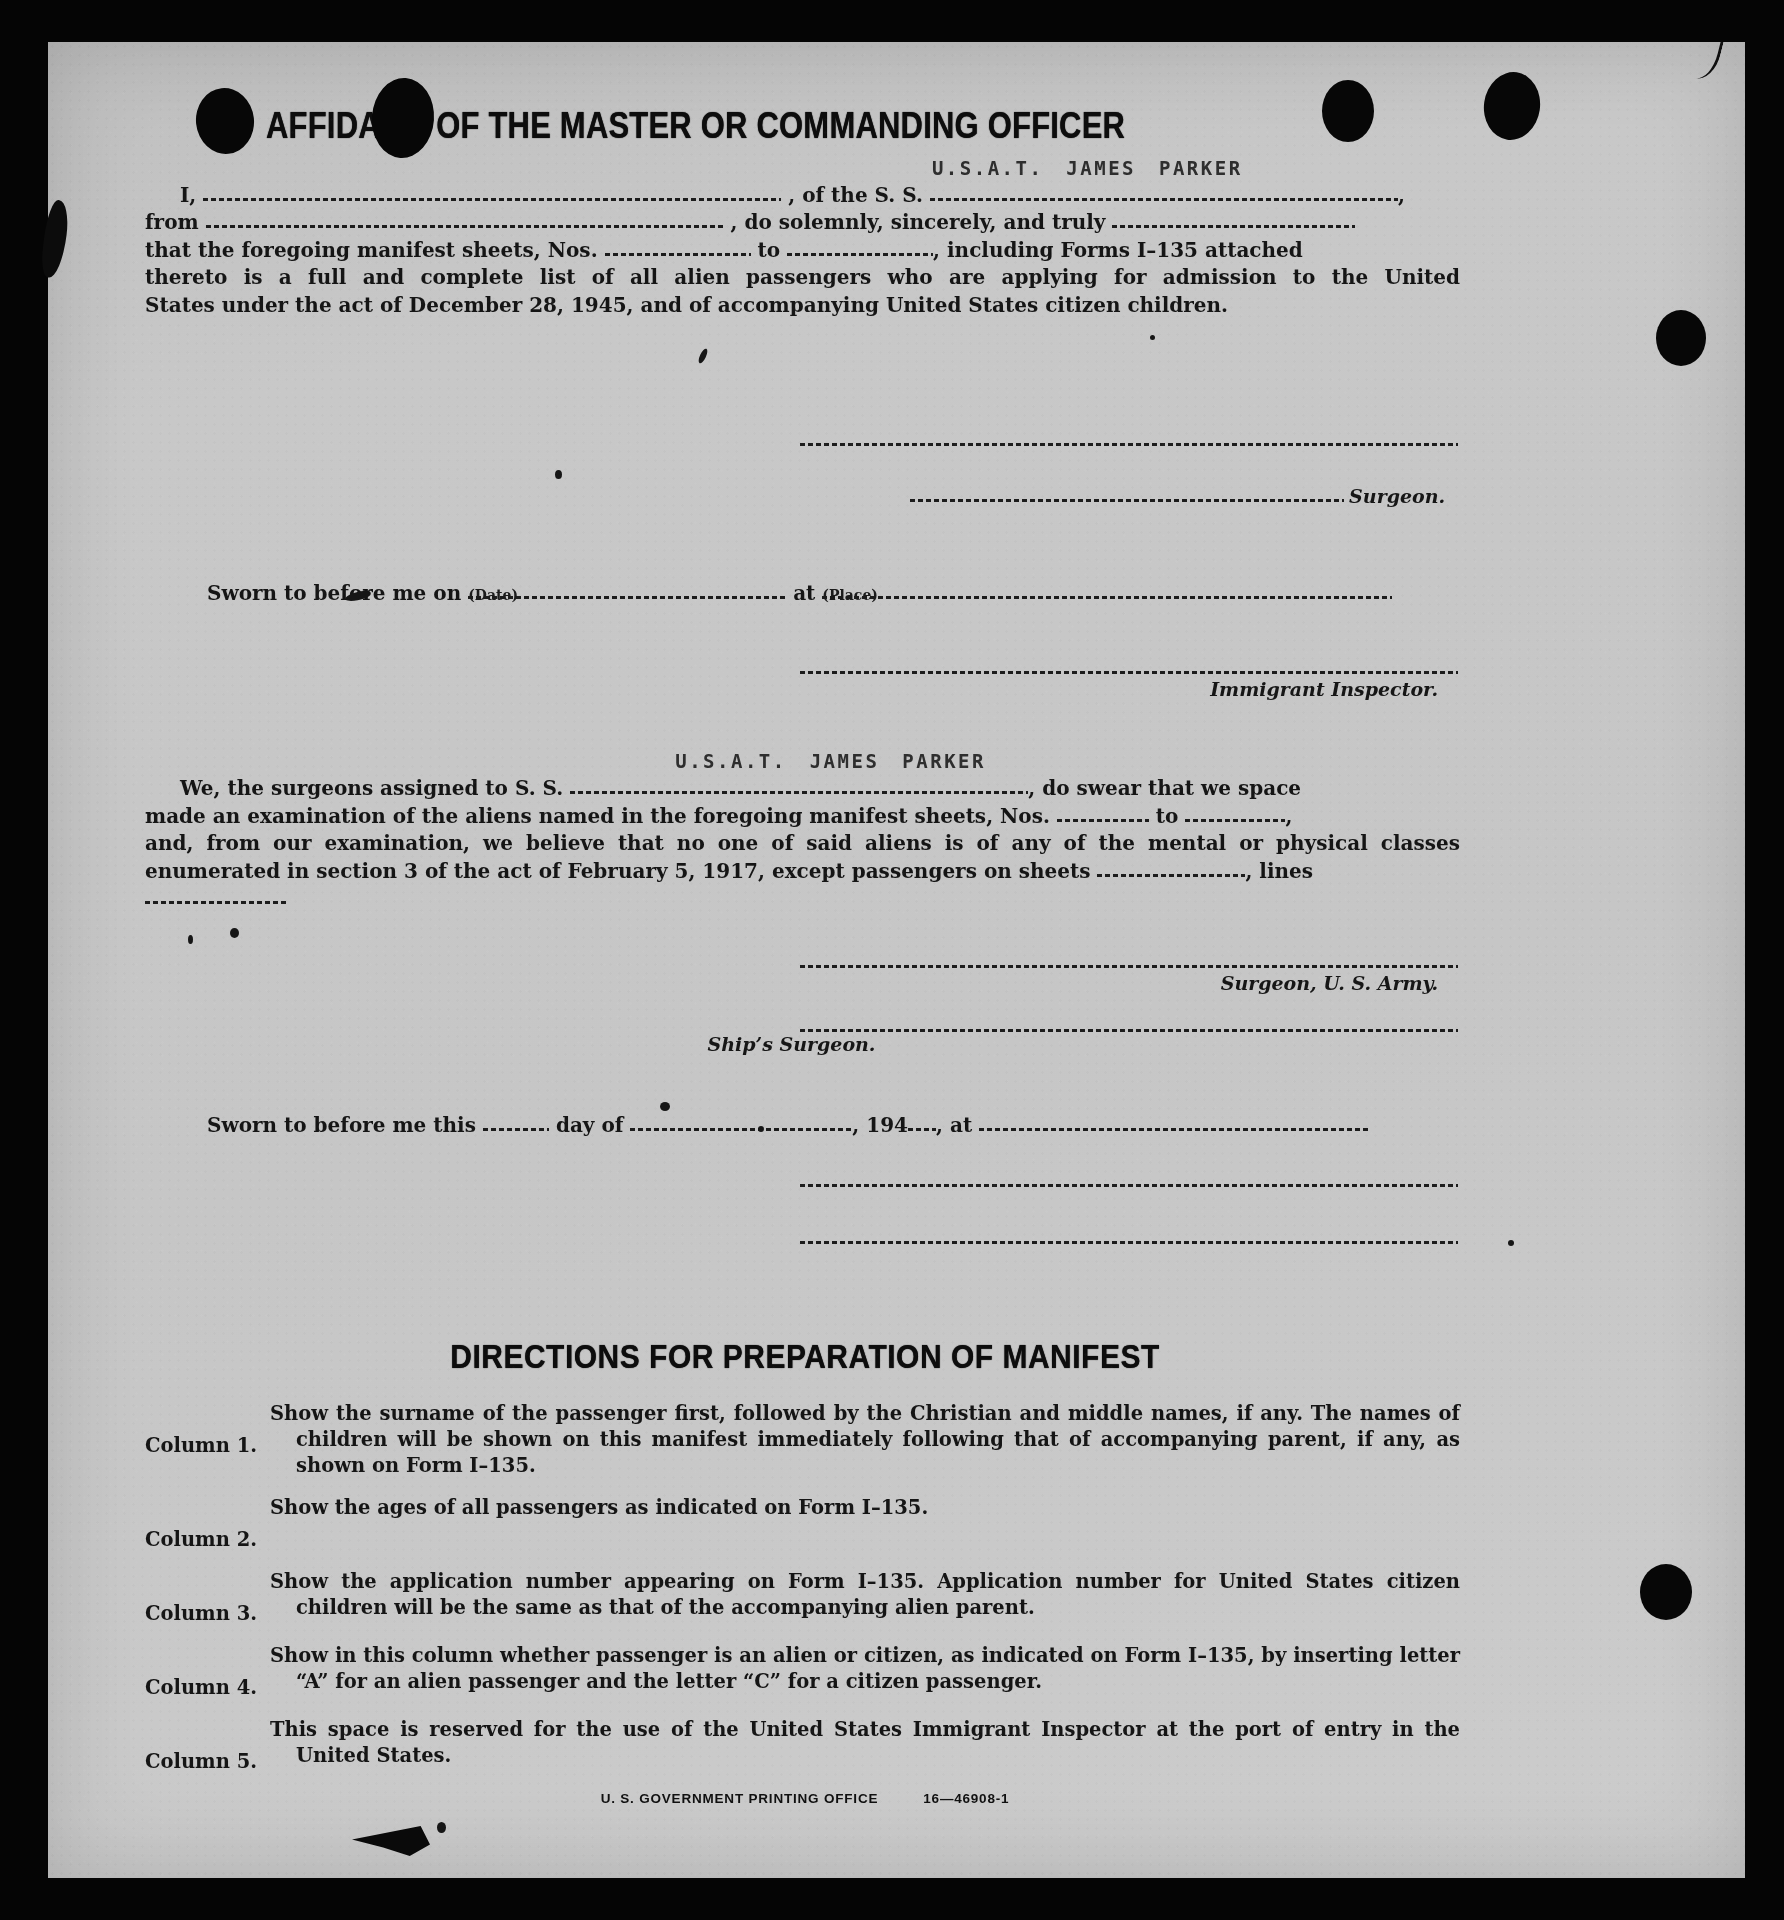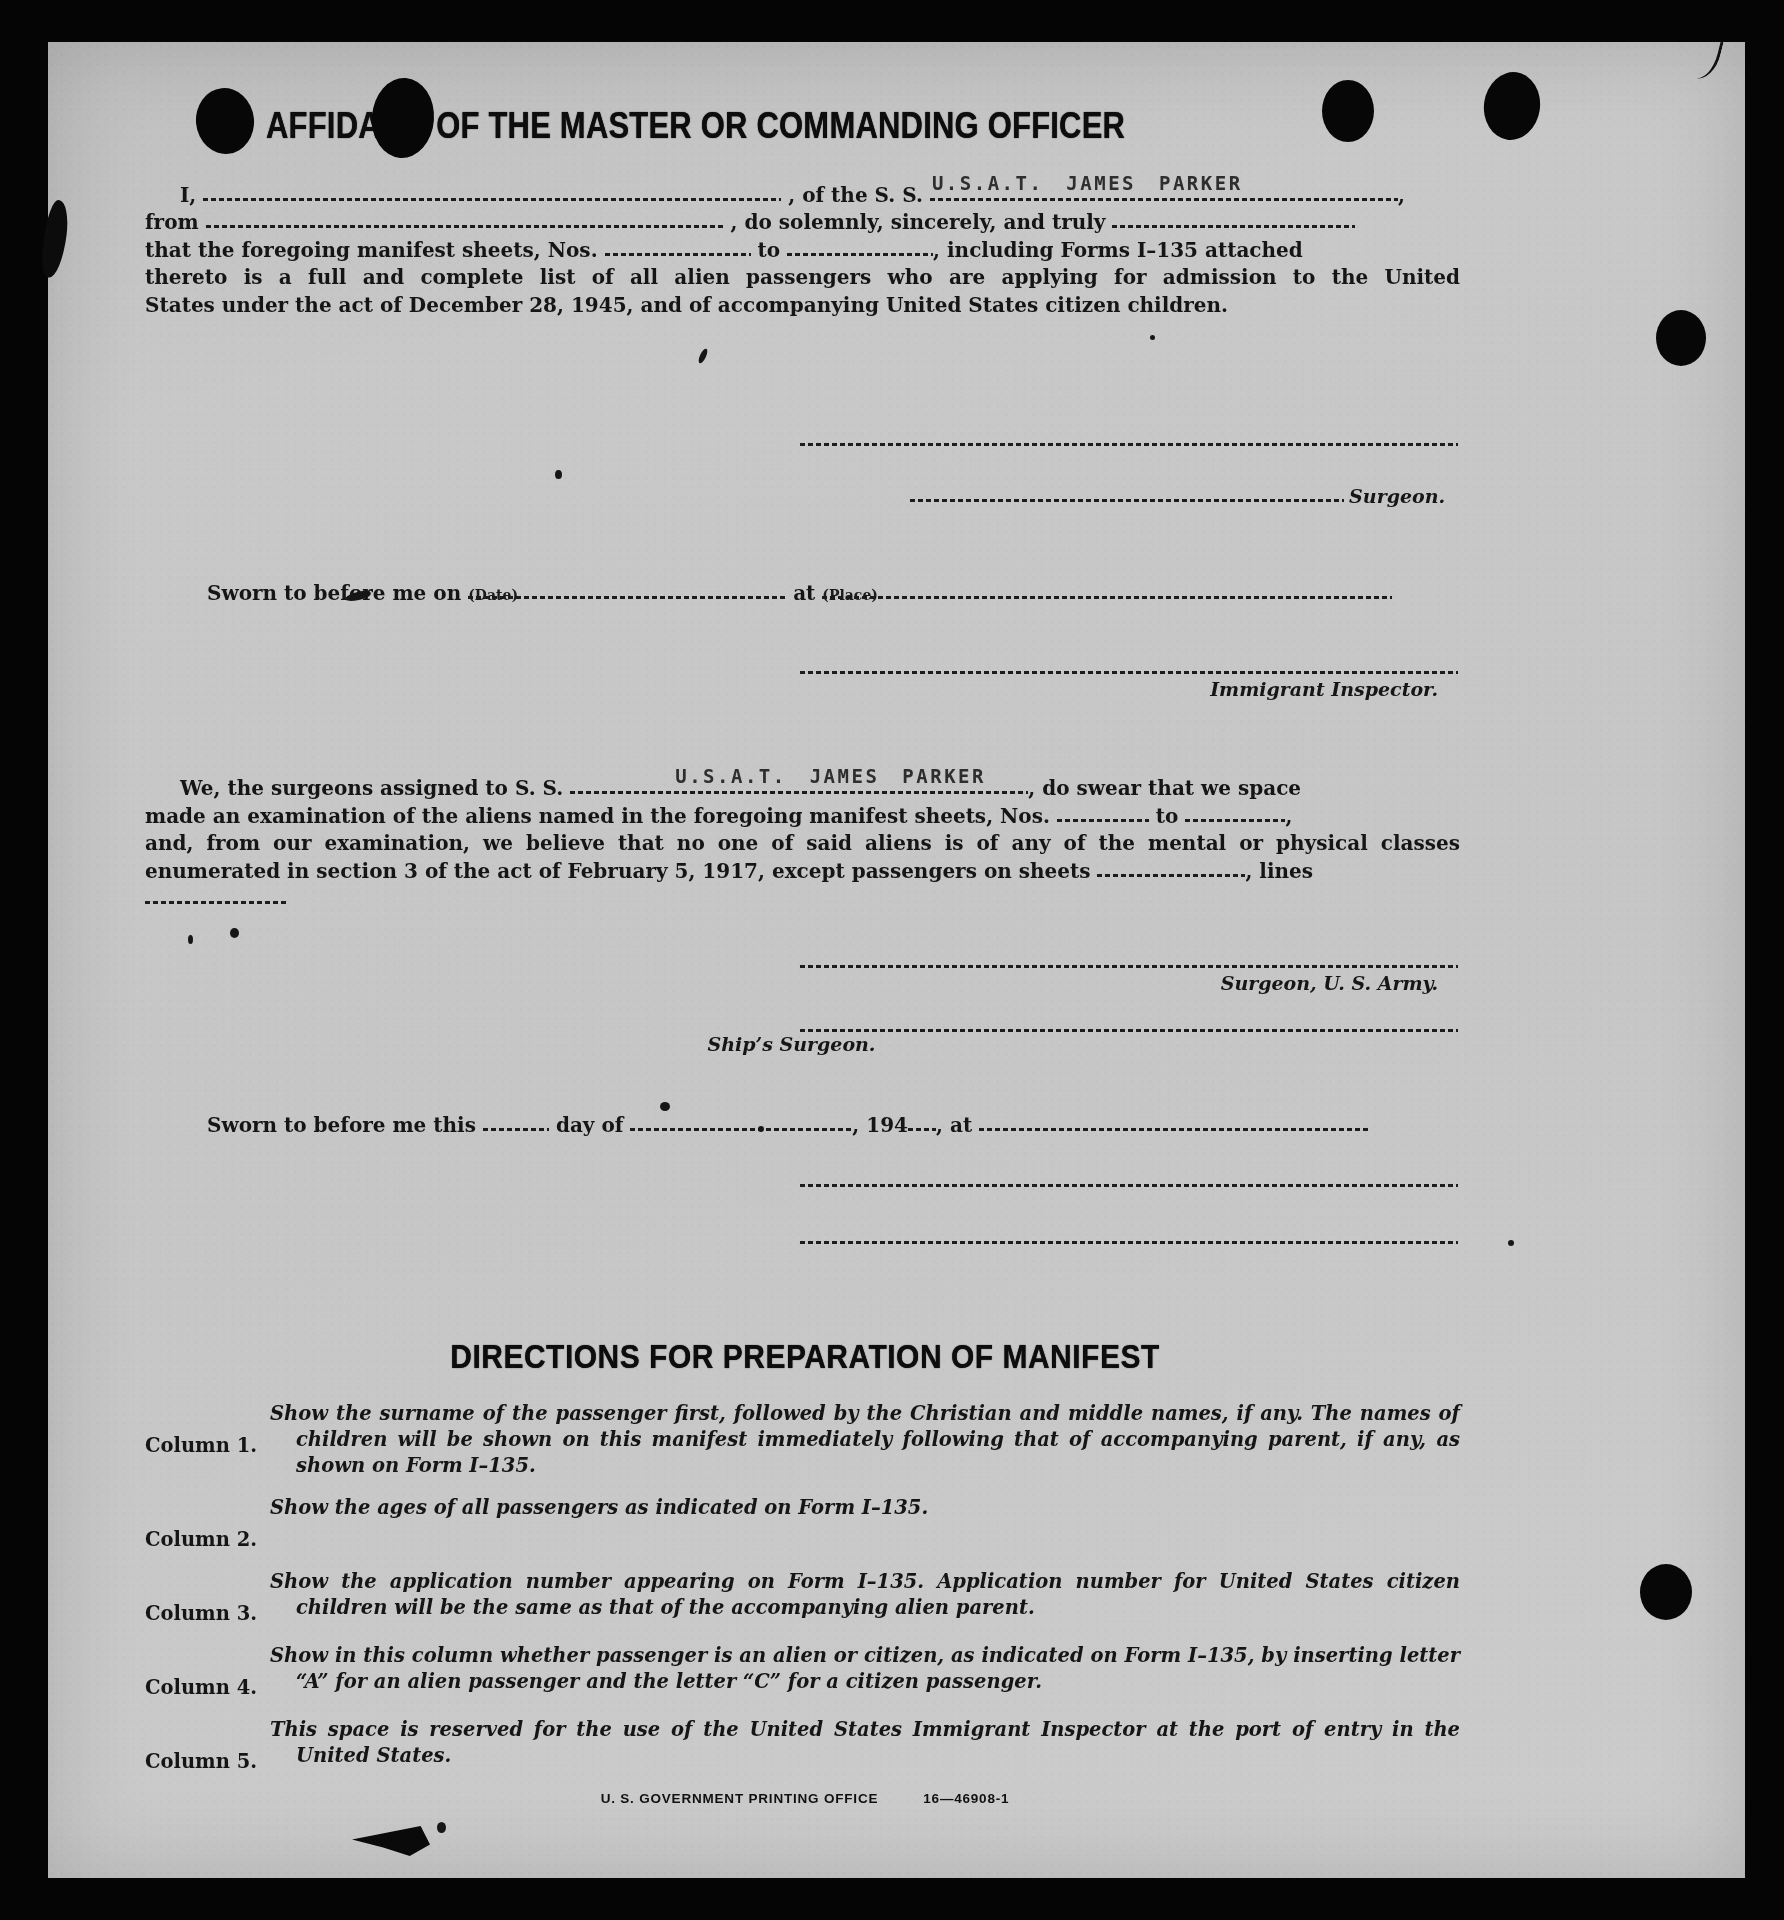--- a/index.html
+++ b/index.html
@@ -20,41 +20,41 @@
          text-shadow:0 0 1px #0d0d0d;}
 
   .para{font:700 20px/27.4px "DejaVu Serif",serif;width:1315px;}
   .fline{white-space:nowrap;}
   .just{text-align:justify;text-align-last:justify;white-space:normal;}
   .ind35{padding-left:35px;}
 
   .fill{display:inline-block;height:3px;vertical-align:1px;
         background:repeating-linear-gradient(90deg,#1c1c1c 0 5px,rgba(0,0,0,0) 5px 8px);}
   .rel{position:relative;}
-  .typed{position:absolute;bottom:7px;left:2px;white-space:nowrap;
+  .typed{position:absolute;bottom:22px;left:2px;white-space:nowrap;
          font:700 19px "DejaVu Sans Mono",monospace;letter-spacing:2.5px;word-spacing:9px;
          color:#2e2e2e;margin-top:34px;}
   .typed.t2{left:105px;}
 
   .sigline{height:3px;width:658px;margin-left:655px;
         background:repeating-linear-gradient(90deg,#1c1c1c 0 5px,rgba(0,0,0,0) 5px 8px);}
   .itlabel{font:700 italic 19px/24px "DejaVu Serif",serif;color:#161616;}
   .labelrow{width:1313px;text-align:right;padding-right:20px;box-sizing:border-box;}
 
   .field{display:inline-block;position:relative;}
   .cap{position:absolute;left:0;right:0;top:7px;text-align:left;
        font:700 14px "DejaVu Serif",serif;color:#1b1b1b;}
 
   .dheading{margin-top:95px;text-align:center;}
   .dheading span{display:inline-block;font:900 30px/36px "Liberation Sans",sans-serif;
        color:#0d0d0d;letter-spacing:.5px;transform:scaleY(1.12);text-shadow:0 0 1px #0d0d0d;}
   .ditems{margin-top:26px;width:1315px;}
   .ditem{display:flex;margin-bottom:16px;font:700 19.5px/26px "DejaVu Serif",serif;}
   .dlabel{flex:0 0 125px;margin-top:32px;}
-  .dtext{flex:1;padding-left:26px;text-indent:-26px;text-align:justify;font-style:italic;}
+  .dtext{flex:1;padding-left:26px;text-indent:-26px;text-align:justify;}
 
   .footer{display:flex;justify-content:center;gap:45px;margin-top:8px;
        font:700 13.5px "Liberation Sans",sans-serif;letter-spacing:.8px;color:#101010;}
 
   .hole{position:absolute;background:#070707;border-radius:50%;z-index:5;}
   .speck{position:absolute;background:#161616;border-radius:50%;z-index:4;}
   .edge-mark{position:absolute;left:44px;top:200px;width:22px;height:78px;z-index:4;
        background:#0c0c0c;border-radius:46% 54% 60% 40%/55% 45% 60% 40%;transform:rotate(7deg);}
   .curl{position:absolute;left:1692px;top:38px;width:24px;height:42px;z-index:4;
        border-right:3px solid #101010;border-radius:0 0 70% 0;transform:rotate(14deg);}

